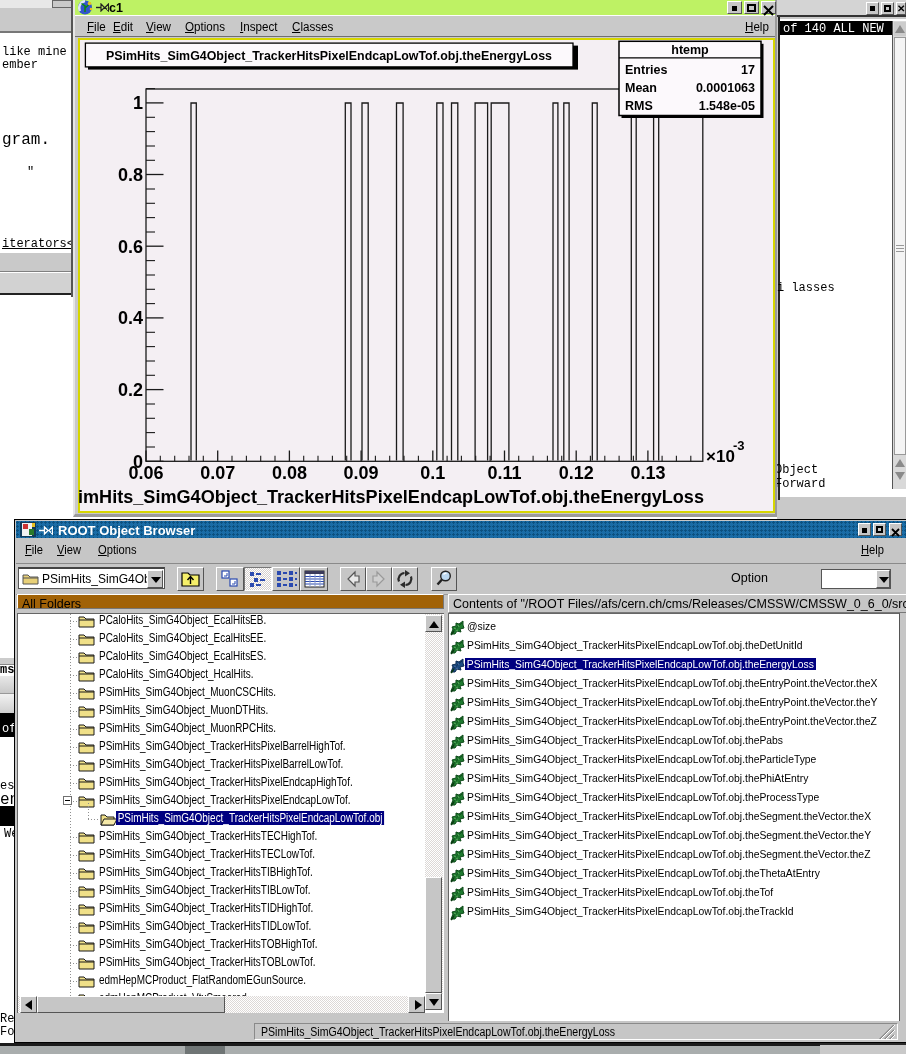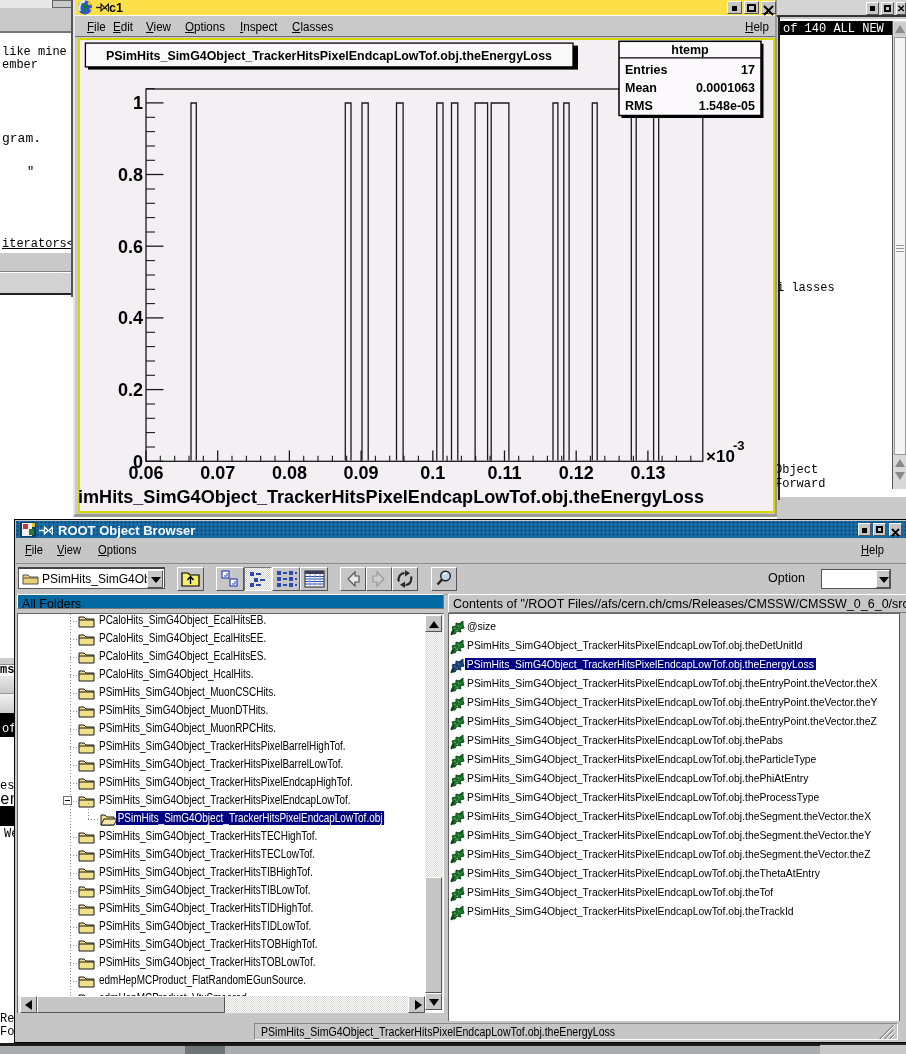--- a/index.html
+++ b/index.html
@@ -3,21 +3,21 @@
 <meta charset="utf-8">
 <style>
 html,body{margin:0;padding:0;}
 body{width:906px;height:1054px;overflow:hidden;font-family:"Liberation Sans",sans-serif;}
 #root{position:relative;width:906px;height:1054px;background:#ffffff;overflow:hidden;}
 .abs{position:absolute;}
 .mono{font-family:"Liberation Mono",monospace;}
 .b{font-weight:bold;}
 
 #c1{left:73px;top:0;width:704px;height:517px;background:#c9c9c9;border-left:2px solid #e6e6e6;border-right:2px solid #9a9a9a;border-bottom:3px solid #9a9a9a;box-sizing:border-box;}
-#c1title{left:0;top:0;width:700px;height:15px;background:#fde047;border-bottom:2px solid #ec4899;}
+#c1title{left:0;top:0;width:700px;height:15px;background:#bef264;border-bottom:2px solid #ec4899;}
 #c1 .menubar{left:0;top:15px;width:700px;height:22px;background:#c9c9c9;border-top:1px solid #fdfdfd;border-bottom:1px solid #6f6f6f;box-sizing:border-box;}
 .mitem{position:absolute;top:4px;font-size:12.5px;color:#000;transform:scaleX(.93);transform-origin:0 50%;}
 .mitem u{text-decoration-thickness:1px;}
 #canvas1{left:3px;top:38px;width:697px;height:475px;background:#f4eff3;border:2px solid #d6d600;box-sizing:border-box;}
 
 
 
 #brw{left:14px;top:519px;width:892px;height:524px;background:#c6c6c6;border:1px solid #000;border-right:none;box-sizing:border-box;}
 #brwtitle{left:1px;top:1px;width:891px;height:17px;background-color:#1a6ca6;background-image:radial-gradient(circle at 1.5px 1.5px,#0c5180 1px,rgba(0,0,0,0) 1.4px);background-size:4px 4px;}
 .btn3d{position:absolute;background:#c6c6c6;border-top:1px solid #fff;border-left:1px solid #fff;border-right:1px solid #555;border-bottom:1px solid #555;box-sizing:border-box;}
@@ -28,21 +28,21 @@
 </head>
 <body>
 <div id="root">
 
   <div class="abs" style="left:0;top:0;width:75px;height:519px;background:#fff;"></div>
   <div class="abs" style="left:0;top:0;width:73px;height:8px;background:#e8e8e8;"></div>
   <div class="abs" style="left:52px;top:0;width:20px;height:8px;background:#c9c9c9;border:1px solid #666;box-sizing:border-box;"></div>
   <div class="abs" style="left:0;top:8px;width:73px;height:25px;background:#c9c9c9;border-bottom:2px solid #777;box-sizing:border-box;"></div>
   <div class="abs mono" style="left:2px;top:45px;font-size:12px;">like mine</div>
   <div class="abs mono" style="left:2px;top:58px;font-size:12px;">ember</div>
-  <div class="abs mono" style="left:2px;top:131px;font-size:13px;">gram.</div>
+  <div class="abs mono" style="left:2px;top:131px;font-size:16px;">gram.</div>
   <div class="abs mono" style="left:27px;top:165px;font-size:12px;">"</div>
   <div class="abs mono" style="left:2px;top:237px;font-size:12px;text-decoration:underline;">iterators&lt;</div>
   <div class="abs" style="left:0;top:252px;width:73px;height:20px;background:#c9c9c9;border-top:1px solid #fff;border-bottom:1px solid #808080;box-sizing:border-box;"></div>
   <div class="abs" style="left:0;top:272px;width:73px;height:23px;background:#d2d2d2;border-top:1px solid #fff;border-bottom:2px solid #222;box-sizing:border-box;"></div>
   <div class="abs" style="left:71px;top:0;width:2px;height:297px;background:#555;"></div>
 
   <div class="abs" style="left:0;top:658px;width:17px;height:7px;background:#cccccc;border-bottom:1px solid #888;box-sizing:border-box;"></div>
   <div class="abs mono" style="left:0;top:663px;font-size:12px;font-weight:bold;">ms</div>
   <div class="abs" style="left:0;top:676px;width:17px;height:18px;background:linear-gradient(#e8e8e8,#c9c9c9);border-bottom:1px solid #999;box-sizing:border-box;"></div>
   <div class="abs" style="left:0;top:694px;width:17px;height:19px;background:linear-gradient(#f2f2f2,#cfcfcf);"></div>
@@ -373,28 +373,28 @@
         <path d="M12 2 L17 5.2 L12 8.4 Z M12 13.6 L7 16.8 L12 20 Z" fill="#2b2b2b"></path>
       </svg>
     </div>
     <div class="abs btn3d" style="left:416px;top:47px;width:26px;height:24px;">
       <svg width="24" height="22" viewBox="0 0 24 22">
         <circle cx="13.5" cy="8" r="4.8" fill="#bcd8f0" stroke="#222" stroke-width="1.4"></circle>
         <path d="M11.5 6.5 A 2.8 2.8 0 0 1 14.5 5.5" stroke="#fff" stroke-width="1.4" fill="none"></path>
         <path d="M10 11.5 L5.5 16.5" stroke="#222" stroke-width="2.4"></path>
       </svg>
     </div>
-    <span class="abs" style="left:716px;top:51px;font-size:12.5px;margin-left:37px;">Option</span>
+    <span class="abs" style="left:716px;top:51px;font-size:12.5px;">Option</span>
     <div class="abs" style="left:806px;top:49px;width:70px;height:20px;background:#fff;border:1px solid #555;box-sizing:border-box;">
       <div class="abs btn3d" style="left:54px;top:0px;width:14px;height:18px;">
           <span style="position:absolute;left:2px;top:6px;width:0;height:0;border-left:5px solid transparent;border-right:5px solid transparent;border-top:6px solid #000;"></span>
         </div>
     </div>
 
-    <div class="abs" style="left:2px;top:74px;width:427px;height:15px;background:#0369a1;border:1px solid #fff;border-right:1px solid #777;border-bottom:1px solid #777;box-sizing:border-box;">
+    <div class="abs" style="left:2px;top:74px;width:427px;height:15px;background:#a16207;border:1px solid #fff;border-right:1px solid #777;border-bottom:1px solid #777;box-sizing:border-box;">
       <span class="abs" style="left:4px;top:2px;font-size:12.5px;">All Folders</span>
     </div>
     <div class="abs" style="left:433px;top:74px;width:458px;height:19px;background:#c6c6c6;border:1px solid #fff;border-right:none;border-bottom:1px solid #777;box-sizing:border-box;overflow:hidden;">
       <span class="abs" style="left:4px;top:2px;font-size:12.5px;white-space:nowrap;">Contents of "/ROOT Files//afs/cern.ch/cms/Releases/CMSSW/CMSSW_0_6_0/src</span>
     </div>
 
     <div id="tree" class="abs" style="left:2px;top:93px;width:427px;height:400px;background:#fff;border-left:1px solid #666;border-top:1px solid #666;box-sizing:border-box;overflow:hidden;">
         <div style="position:absolute;left:52px;top:0px;width:1px;height:384px;background-image:repeating-linear-gradient(#909090 0 1px,transparent 1px 3px);"></div>
         <div style="position:absolute;left:52px;top:7px;width:8px;height:1px;background-image:repeating-linear-gradient(90deg,#909090 0 1px,transparent 1px 3px);"></div>
         <svg style="position:absolute;left:60px;top:0px;" width="17" height="14" viewBox="0 0 17 14">

